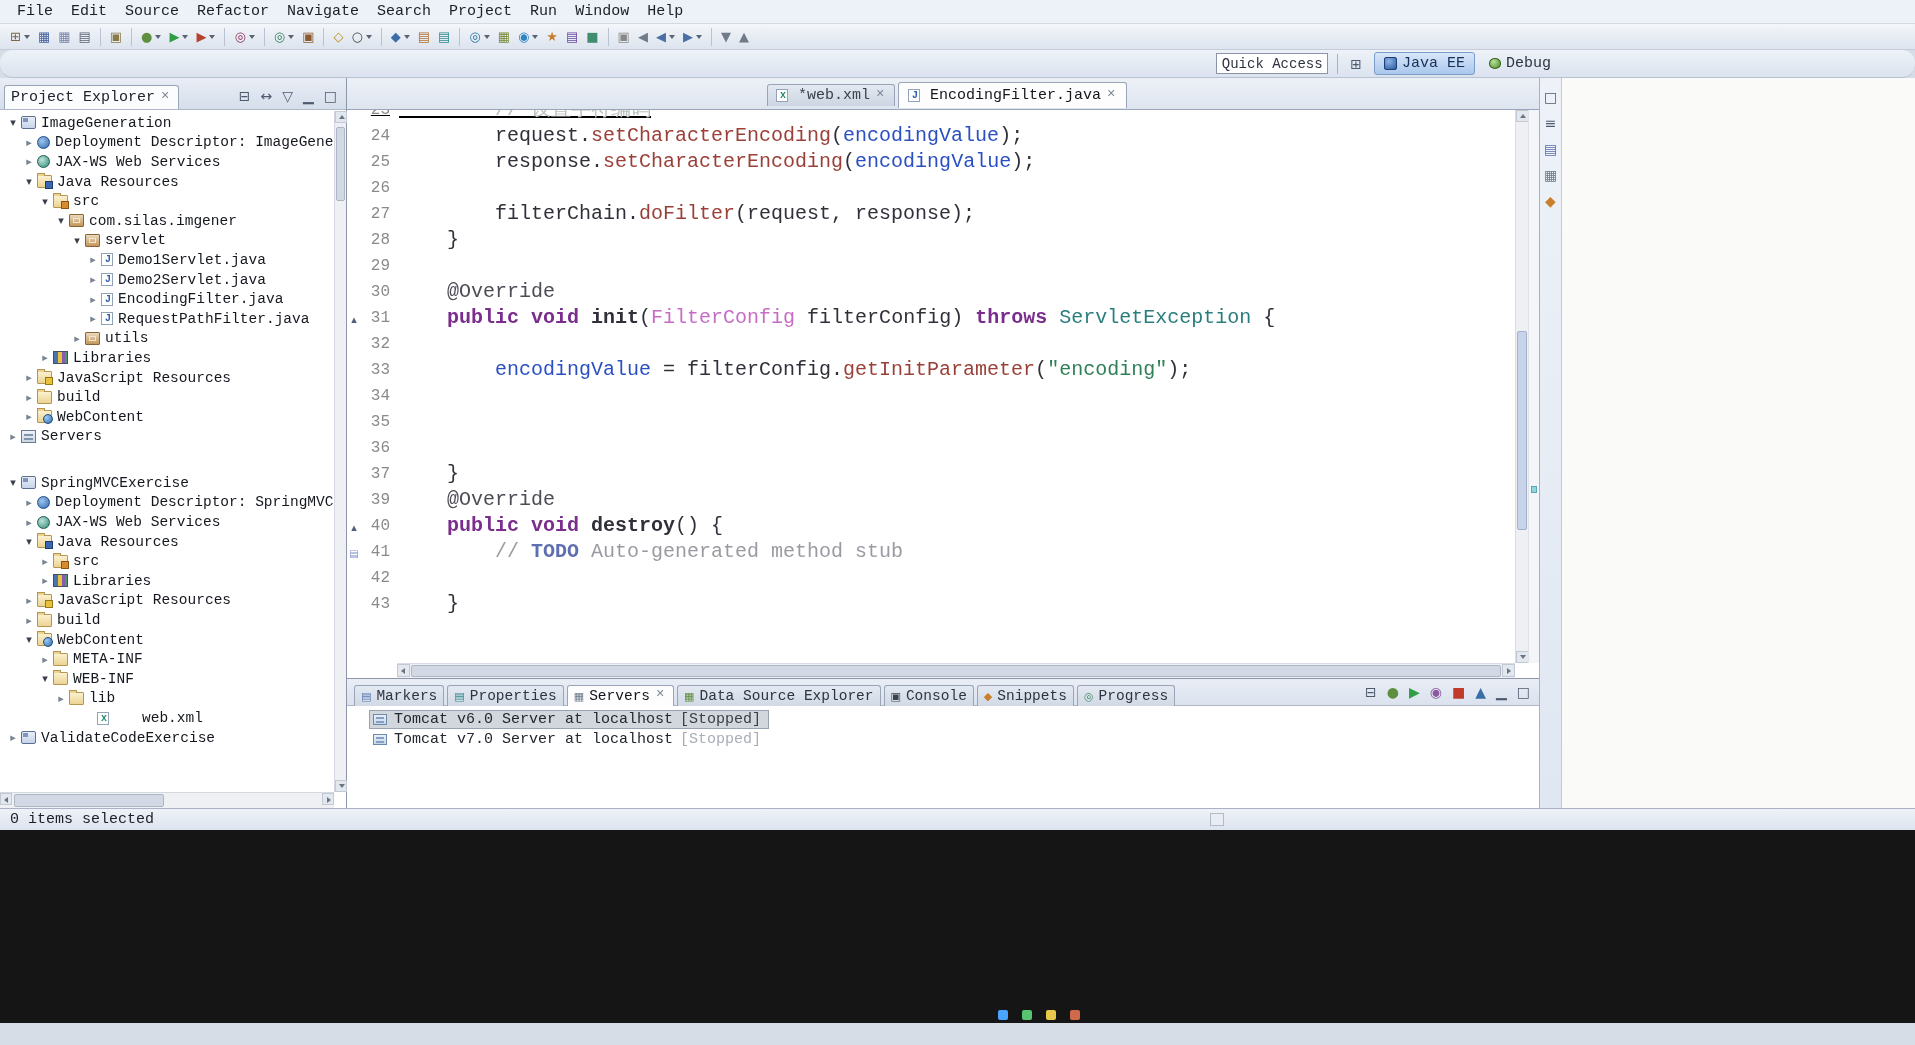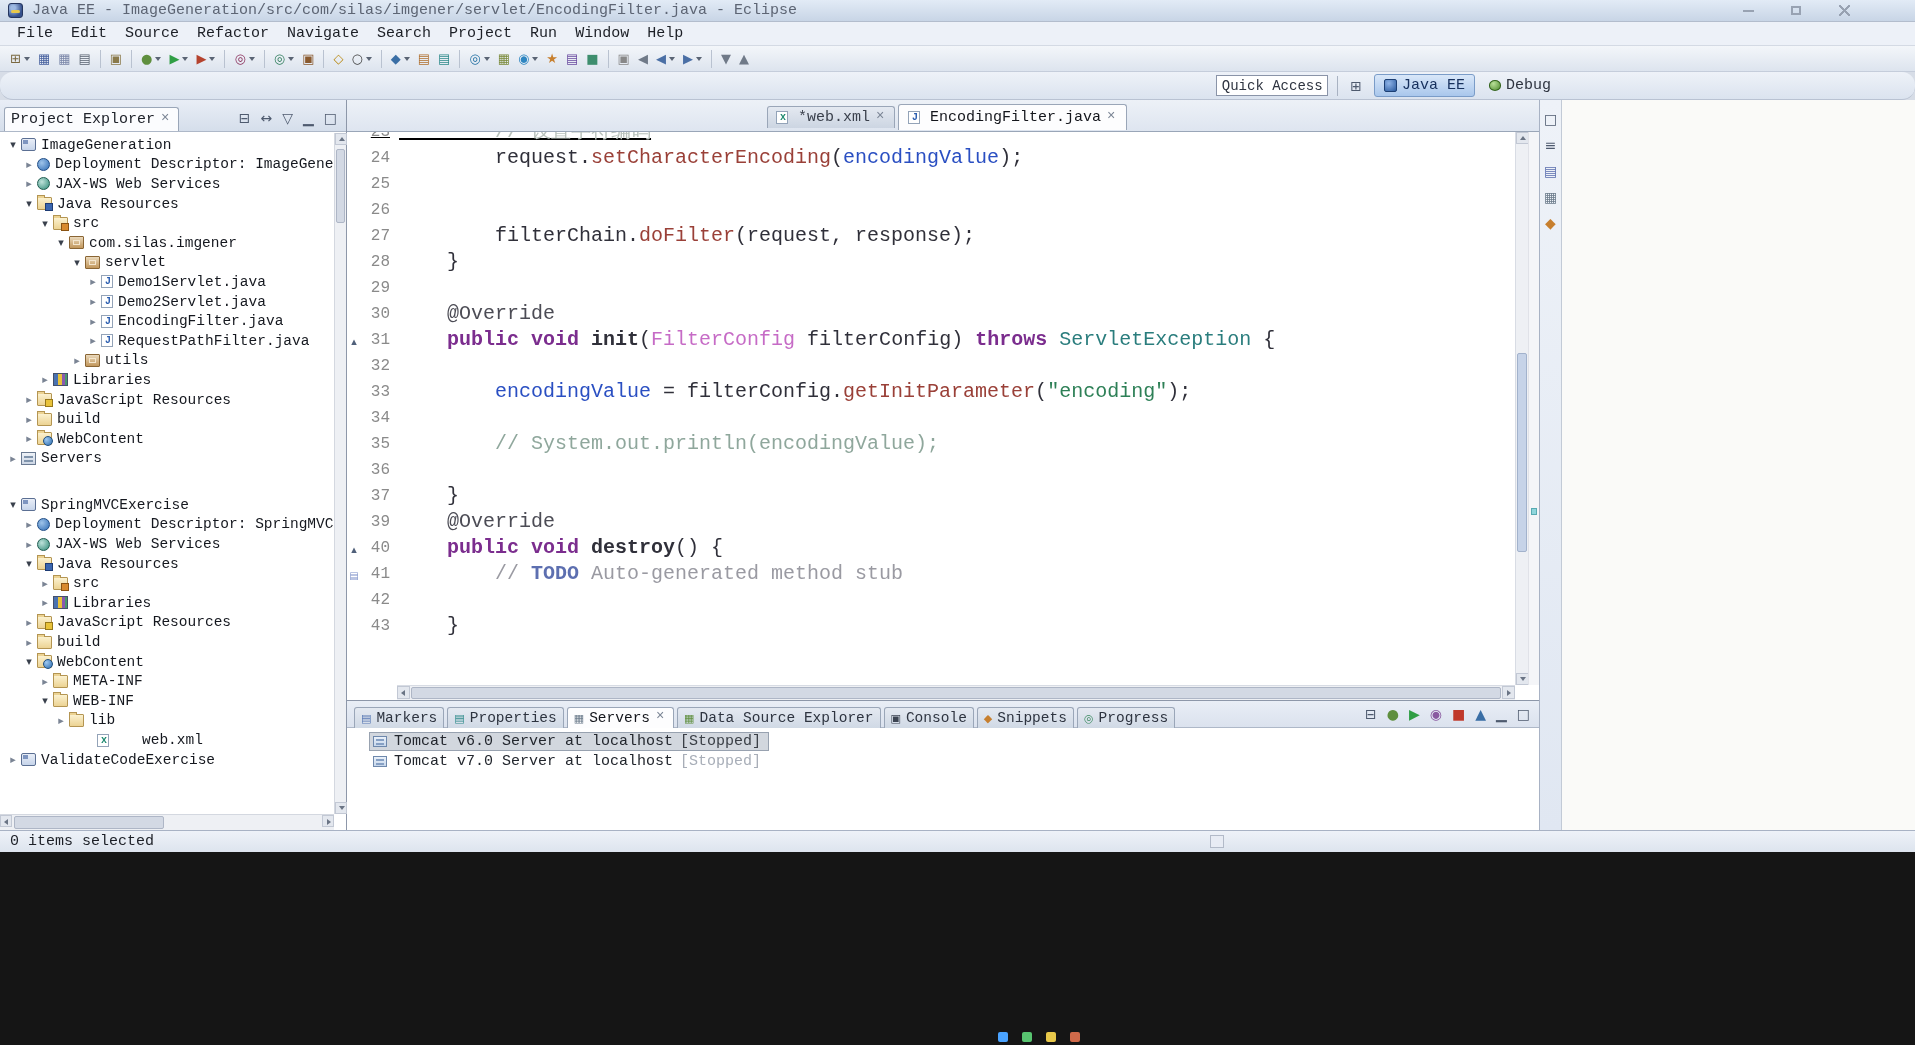--- a/index.html
+++ b/index.html
@@ -164,35 +164,20 @@
   .stext { font-size:15px; color:#1c1f26; }
   .sprog { position:absolute; left:1210px; top:4px; width:14px; height:13px; border:1px solid #b2bac8; background:#e8ecf4; }
   .desktop { height:193px; background:#151515; position:relative; }
   .ddot { position:absolute; bottom:3px; width:10px; height:10px; border-radius:2px; }
 </style>
 </head>
 <body>
 
 <div class="screen">
 
-  <div class="titlebar">
-    <span class="appicon"></span>
-    <span class="wtitle">Java EE - ImageGeneration/src/com/silas/imgener/servlet/EncodingFilter.java - Eclipse</span>
-    <span class="wctls">
-      <span class="wbtn wmin">
-          <i></i>
-        </span>
-      <span class="wbtn wmax">
-          <i></i>
-        </span>
-      <span class="wbtn wclose">
-          <i></i>
-        </span>
-    </span>
-  </div>
 
   <div class="menubar" id="menubar">
       <span class="menu-item">File</span>
       <span class="menu-item">Edit</span>
       <span class="menu-item">Source</span>
       <span class="menu-item">Refactor</span>
       <span class="menu-item">Navigate</span>
       <span class="menu-item">Search</span>
       <span class="menu-item">Project</span>
       <span class="menu-item">Run</span>
@@ -533,20 +518,21 @@
               <span class="ctext"><span class="c-comment-dim">        // 设置字符编码</span></span>
             </div>
             <div class="cline">
               <span class="cmark"></span>
               <span class="cnum">24</span>
               <span class="ctext"><span class="c-plain">        request.</span><span class="c-method">setCharacterEncoding</span><span class="c-plain">(</span><span class="c-field">encodingValue</span><span class="c-plain">);</span></span>
             </div>
             <div class="cline">
               <span class="cmark"></span>
               <span class="cnum">25</span>
+              <span class="ctext"><span class="c-plain">        response.</span><span class="c-method">setCharacterEncoding</span><span class="c-plain">(</span><span class="c-field">encodingValue</span><span class="c-plain">);</span></span>
             </div>
             <div class="cline">
               <span class="cmark"></span>
               <span class="cnum">26</span>
               <span class="ctext"></span>
             </div>
             <div class="cline">
               <span class="cmark"></span>
               <span class="cnum">27</span>
               <span class="ctext"><span class="c-plain">        filterChain.</span><span class="c-method">doFilter</span><span class="c-plain">(request, response);</span></span>
@@ -582,21 +568,20 @@
               <span class="ctext"><span class="c-plain">        </span><span class="c-field">encodingValue</span><span class="c-plain"> = filterConfig.</span><span class="c-method">getInitParameter</span><span class="c-plain">(</span><span class="c-string">"encoding"</span><span class="c-plain">);</span></span>
             </div>
             <div class="cline">
               <span class="cmark"></span>
               <span class="cnum">34</span>
               <span class="ctext"></span>
             </div>
             <div class="cline">
               <span class="cmark"></span>
               <span class="cnum">35</span>
-              <span class="ctext"><span class="c-comment">        // System.out.println(encodingValue);</span></span>
             </div>
             <div class="cline">
               <span class="cmark"></span>
               <span class="cnum">36</span>
               <span class="ctext"></span>
             </div>
             <div class="cline">
               <span class="cmark"></span>
               <span class="cnum">37</span>
               <span class="ctext"><span class="c-plain">    }</span></span>

